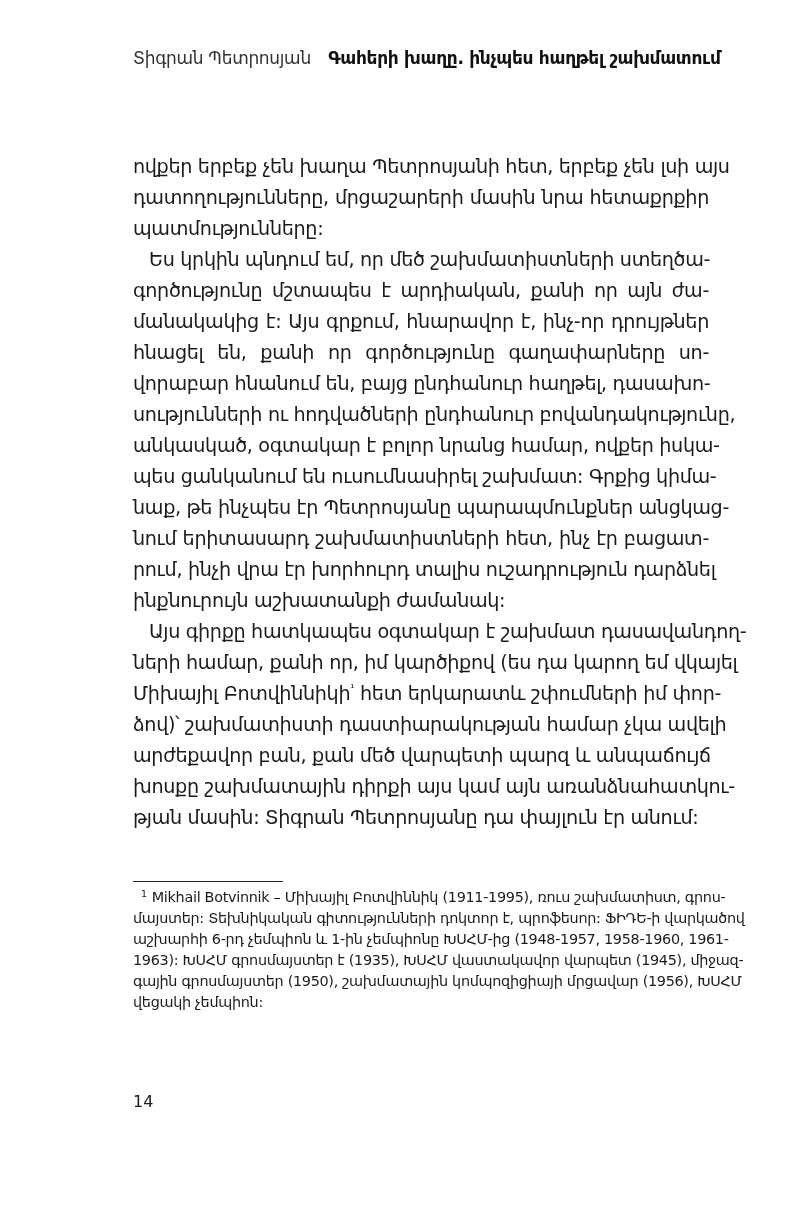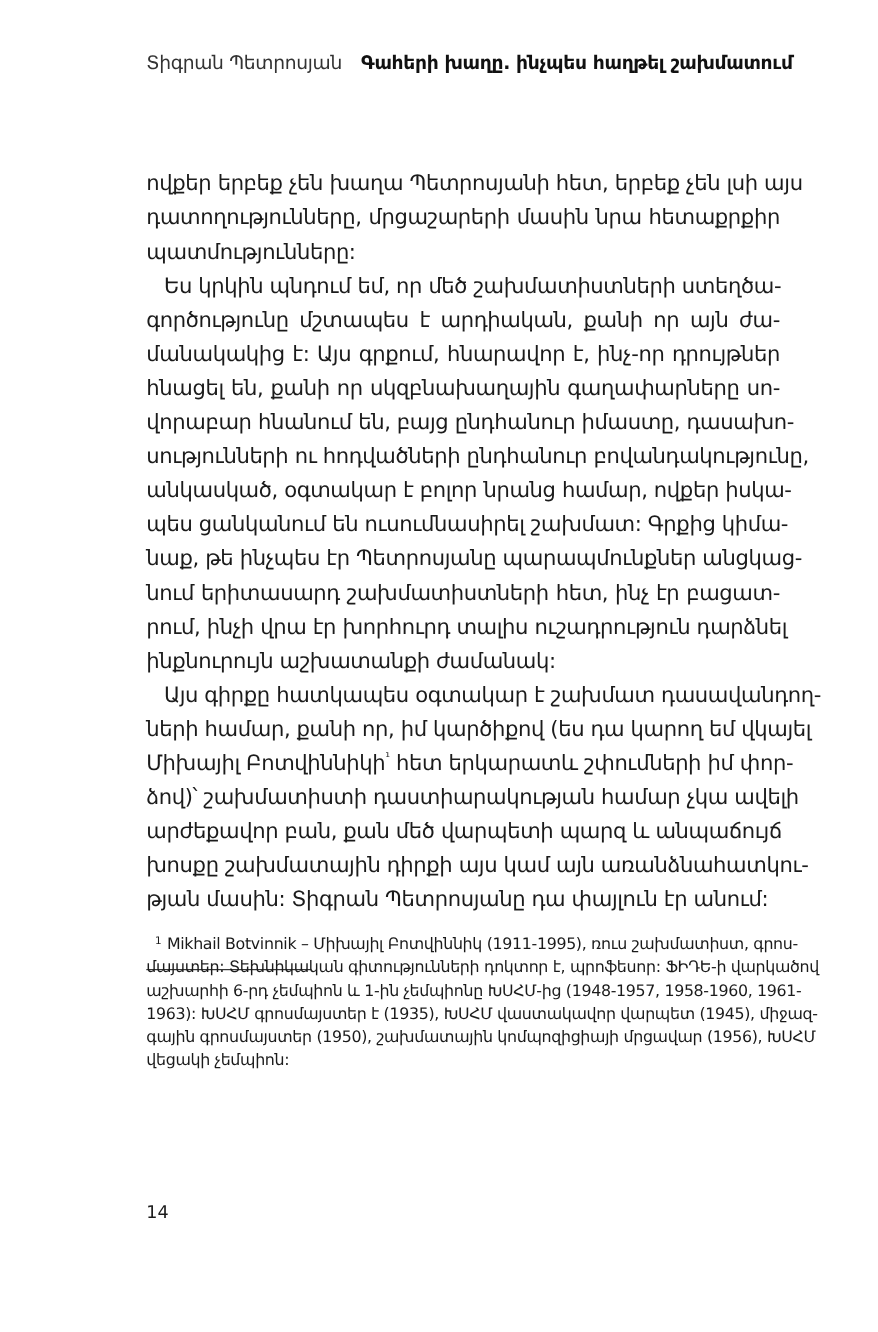--- a/index.html
+++ b/index.html
@@ -76,21 +76,21 @@
       position: absolute;
       left: 133px;
       top: 881px;
       width: 150px;
       height: 0;
       border-top: 1.3px solid #222222;
     }
     .footnotes {
       position: absolute;
       left: 133px;
-      top: 849px;
+      top: 887px;
       width: 576px;
       font-size: 14.4px;
       line-height: 21px;
       color: #1b1b1b;
       letter-spacing: -0.3px;
     }
     .footnotes .fn-line {
       display: block;
       text-align: justify;
       text-align-last: justify;
@@ -128,22 +128,22 @@
   <div class="body-text">
     <p>
       <span class="line">ովքեր երբեք չեն խաղա Պետրոսյանի հետ, երբեք չեն լսի այս</span>
       <span class="line">դատողությունները, մրցաշարերի մասին նրա հետաքրքիր</span>
       <span class="line last">պատմությունները:</span>
     </p>
     <p>
       <span class="line" style="padding-left:16px">Ես կրկին պնդում եմ, որ մեծ շախմատիստների ստեղծա-</span>
       <span class="line">գործությունը մշտապես է արդիական, քանի որ այն ժա-</span>
       <span class="line">մանակակից է: Այս գրքում, հնարավոր է, ինչ-որ դրույթներ</span>
-      <span class="line">հնացել են, քանի որ սկզբնախաղային գաղափարները սո-</span>
-      <span class="line">վորաբար հնանում են, բայց ընդհանուր իմաստը, դասախո-</span>
+      <span class="line">հնացել են, քանի որ գործությունը գաղափարները սո-</span>
+      <span class="line">վորաբար հնանում են, բայց ընդհանուր հաղթել, դասախո-</span>
       <span class="line">սությունների ու հոդվածների ընդհանուր բովանդակությունը,</span>
       <span class="line">անկասկած, օգտակար է բոլոր նրանց համար, ովքեր իսկա-</span>
       <span class="line">պես ցանկանում են ուսումնասիրել շախմատ: Գրքից կիմա-</span>
       <span class="line">նաք, թե ինչպես էր Պետրոսյանը պարապմունքներ անցկաց-</span>
       <span class="line">նում երիտասարդ շախմատիստների հետ, ինչ էր բացատ-</span>
       <span class="line">րում, ինչի վրա էր խորհուրդ տալիս ուշադրություն դարձնել</span>
       <span class="line last">ինքնուրույն աշխատանքի ժամանակ:</span>
     </p>
     <p>
       <span class="line" style="padding-left:16px">Այս գիրքը հատկապես օգտակար է շախմատ դասավանդող-</span>

